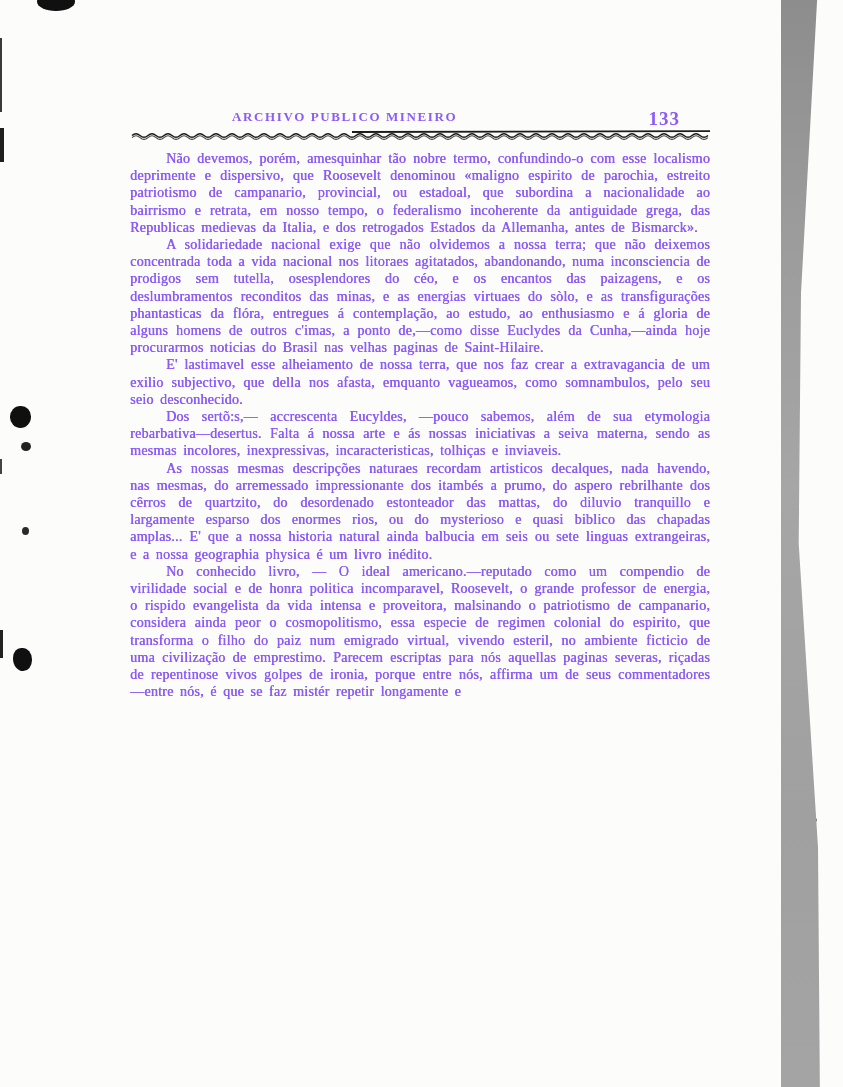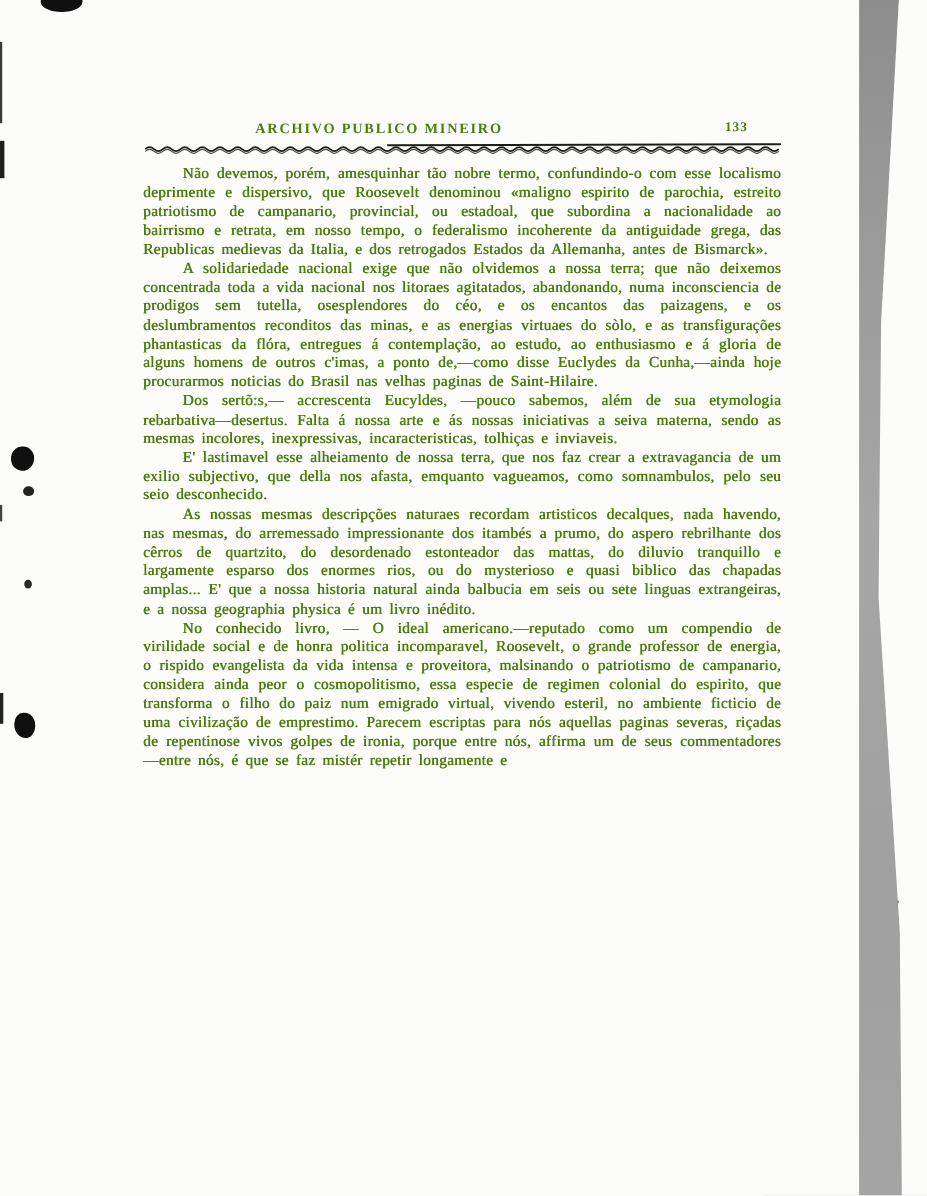--- a/index.html
+++ b/index.html
@@ -2,21 +2,21 @@
 <html><head>
 <meta charset="utf-8">
 <style>
   html,body{margin:0;padding:0;background:#e9e9e9;}
   .scan{
     position:relative;
     width:843px;height:1087px;
     background:#fcfcfb;
     overflow:hidden;
     font-family:"Liberation Serif", serif;
-    color:#4d7c0f;
+    color:#8b5cf6;
   }
   
   .artifact{position:absolute;background:#101010;}
   .corner-blob{left:37px;top:-8px;width:38px;height:19px;border-radius:50%;}
   .edge-line-1{left:0;top:38px;width:2px;height:74px;background:#3a3a3a;}
   .edge-patch-1{left:0;top:128px;width:4px;height:34px;background:#1e1e1e;}
   .edge-line-2{left:0;top:459px;width:2px;height:15px;background:#444;}
   .edge-line-3{left:0;top:630px;width:3px;height:28px;background:#222;}
   .dot-large{left:10px;top:406px;width:21px;height:22px;border-radius:50% 48% 52% 50%;}
   .dot-small{left:21px;top:442px;width:10px;height:9px;border-radius:50%;background:#222;}
@@ -29,21 +29,21 @@
     background:linear-gradient(180deg,#8d8d8d 0%,#9b9b9b 20%,#a6a6a6 45%,#a0a0a0 75%,#a4a4a4 100%);
     clip-path:polygon(6.5% 0, 85% 0, 50% 27%, 45% 50%, 87% 78%, 91% 100%, 6.5% 100%);
   }
   
   .content{position:absolute;left:130px;top:0;width:580px;}
   .header{position:relative;height:18px;margin-top:109px;font-weight:bold;}
   .running-title{
     position:absolute;left:37%;transform:translateX(-50%);
     font-size:13px;letter-spacing:1.6px;white-space:nowrap;
   }
-  .page-number{position:absolute;right:30px;top:-1px;font-size:12px;letter-spacing:1px;}
+  .page-number{position:absolute;right:30px;top:-1px;font-size:19px;letter-spacing:1px;}
   .rule{display:block;margin-top:2px;}
   .page-body{
     margin-top:9px;
     font-size:14px;line-height:17.2px;
     text-align:justify;
     letter-spacing:0.25px;word-spacing:2.6px;
     text-shadow:0.45px 0 0 currentColor; 
   }
   .page-body p{margin:0;text-indent:36px;}
 </style>
@@ -74,20 +74,20 @@
 
     <svg class="rule" width="580" height="12" viewBox="0 0 580 12">
       <line x1="222" y1="3" x2="580" y2="2.2" stroke="#1c1c1c" stroke-width="1.8"></line>
       <path fill="none" stroke="#1c1c1c" stroke-width="1.5" d="M2 6.5 q4 -3.6 8 0 t8 0 t8 0 t8 0 t8 0 t8 0 t8 0 t8 0 t8 0 t8 0 t8 0 t8 0 t8 0 t8 0 t8 0 t8 0 t8 0 t8 0 t8 0 t8 0 t8 0 t8 0 t8 0 t8 0 t8 0 t8 0 t8 0 t8 0 t8 0 t8 0 t8 0 t8 0 t8 0 t8 0 t8 0 t8 0 t8 0 t8 0 t8 0 t8 0 t8 0 t8 0 t8 0 t8 0 t8 0 t8 0 t8 0 t8 0 t8 0 t8 0 t8 0 t8 0 t8 0 t8 0 t8 0 t8 0 t8 0 t8 0 t8 0 t8 0 t8 0 t8 0 t8 0 t8 0 t8 0 t8 0 t8 0 t8 0 t8 0 t8 0 t8 0 t8 0"></path>
       <path fill="none" stroke="#2a2a2a" stroke-width="1.1" opacity="0.85" d="M2 8.6 q4 -3.6 8 0 t8 0 t8 0 t8 0 t8 0 t8 0 t8 0 t8 0 t8 0 t8 0 t8 0 t8 0 t8 0 t8 0 t8 0 t8 0 t8 0 t8 0 t8 0 t8 0 t8 0 t8 0 t8 0 t8 0 t8 0 t8 0 t8 0 t8 0 t8 0 t8 0 t8 0 t8 0 t8 0 t8 0 t8 0 t8 0 t8 0 t8 0 t8 0 t8 0 t8 0 t8 0 t8 0 t8 0 t8 0 t8 0 t8 0 t8 0 t8 0 t8 0 t8 0 t8 0 t8 0 t8 0 t8 0 t8 0 t8 0 t8 0 t8 0 t8 0 t8 0 t8 0 t8 0 t8 0 t8 0 t8 0 t8 0 t8 0 t8 0 t8 0 t8 0 t8 0"></path>
     </svg>
 
     <div class="page-body">
       <p>Não devemos,  porém, amesquinhar tão nobre termo, confundindo-o com esse localismo deprimente e dispersivo,  que Roosevelt denominou «maligno espirito de parochia, estreito patriotismo de campanario, provincial, ou estadoal,  que subordina a nacionalidade  ao bairrismo  e retrata,  em nosso  tempo,  o federalismo  incoherente da antiguidade grega,  das Republicas medievas da Italia,  e dos retrogados Estados da Allemanha, antes de Bismarck».</p>
       <p>A  solidariedade nacional exige que não  olvidemos a  nossa terra; que  não  deixemos concentrada toda a vida  nacional  nos litoraes  agitatados, abandonando, numa inconsciencia  de  prodigos sem  tutella, osesplendores do céo, e os encantos das  paizagens,  e os  deslumbramentos  reconditos das minas, e as energias virtuaes do sòlo, e as transfigurações phantasticas  da  flóra, entregues á  contemplação,  ao  estudo,  ao  enthusiasmo e á gloria de alguns homens de outros c'imas, a ponto  de,—como disse Euclydes da Cunha,—ainda hoje procurarmos noticias do Brasil nas velhas paginas de Saint-Hilaire.</p>
+      <p>E' lastimavel  esse  alheiamento de nossa terra,  que nos faz crear  a  extravagancia  de  um  exilio subjectivo,  que  della nos afasta, emquanto vagueamos, como somnambulos,  pelo seu  seio desconhecido.</p>
       <p>Dos  sertõ:s,— accrescenta  Eucyldes, —pouco  sabemos, além de sua etymologia rebarbativa—desertus.  Falta á nossa arte e ás nossas  iniciativas  a seiva  materna,  sendo  as  mesmas  incolores, inexpressivas,  incaracteristicas, tolhiças  e  inviaveis.</p>
-      <p>E' lastimavel  esse  alheiamento de nossa terra,  que nos faz crear  a  extravagancia  de  um  exilio subjectivo,  que  della nos afasta, emquanto vagueamos, como somnambulos,  pelo seu  seio desconhecido.</p>
       <p>As  nossas  mesmas  descripções  naturaes  recordam  artisticos decalques, nada havendo, nas  mesmas,  do  arremessado  impressionante  dos itambés a  prumo, do aspero rebrilhante dos cêrros de quartzito, do desordenado estonteador  das mattas,  do diluvio tranquillo e largamente  esparso dos enormes rios,  ou do mysterioso e quasi  biblico das chapadas  amplas...  E'  que a  nossa historia natural ainda  balbucia  em seis  ou sete linguas  extrangeiras, e a nossa geographia physica  é um livro inédito.</p>
       <p>No  conhecido  livro, — O  ideal  americano.—reputado  como um compendio de virilidade social  e  de honra  politica  incomparavel,  Roosevelt,  o  grande  professor de energia,  o  rispido evangelista  da  vida  intensa e  proveitora,  malsinando  o  patriotismo  de  campanario,  considera  ainda  peor o  cosmopolitismo, essa especie de  regimen  colonial do  espirito, que transforma  o filho do paiz  num emigrado  virtual, vivendo  esteril,  no ambiente ficticio de uma  civilização  de  emprestimo.  Parecem  escriptas para nós aquellas  paginas severas,  riçadas de  repentinose  vivos golpes  de  ironia, porque entre  nós,  affirma  um  de  seus  commentadores—entre nós,  é  que se  faz mistér  repetir  longamente  e</p>
     </div>
 
   </div>
 </div>
 
 </body></html>

